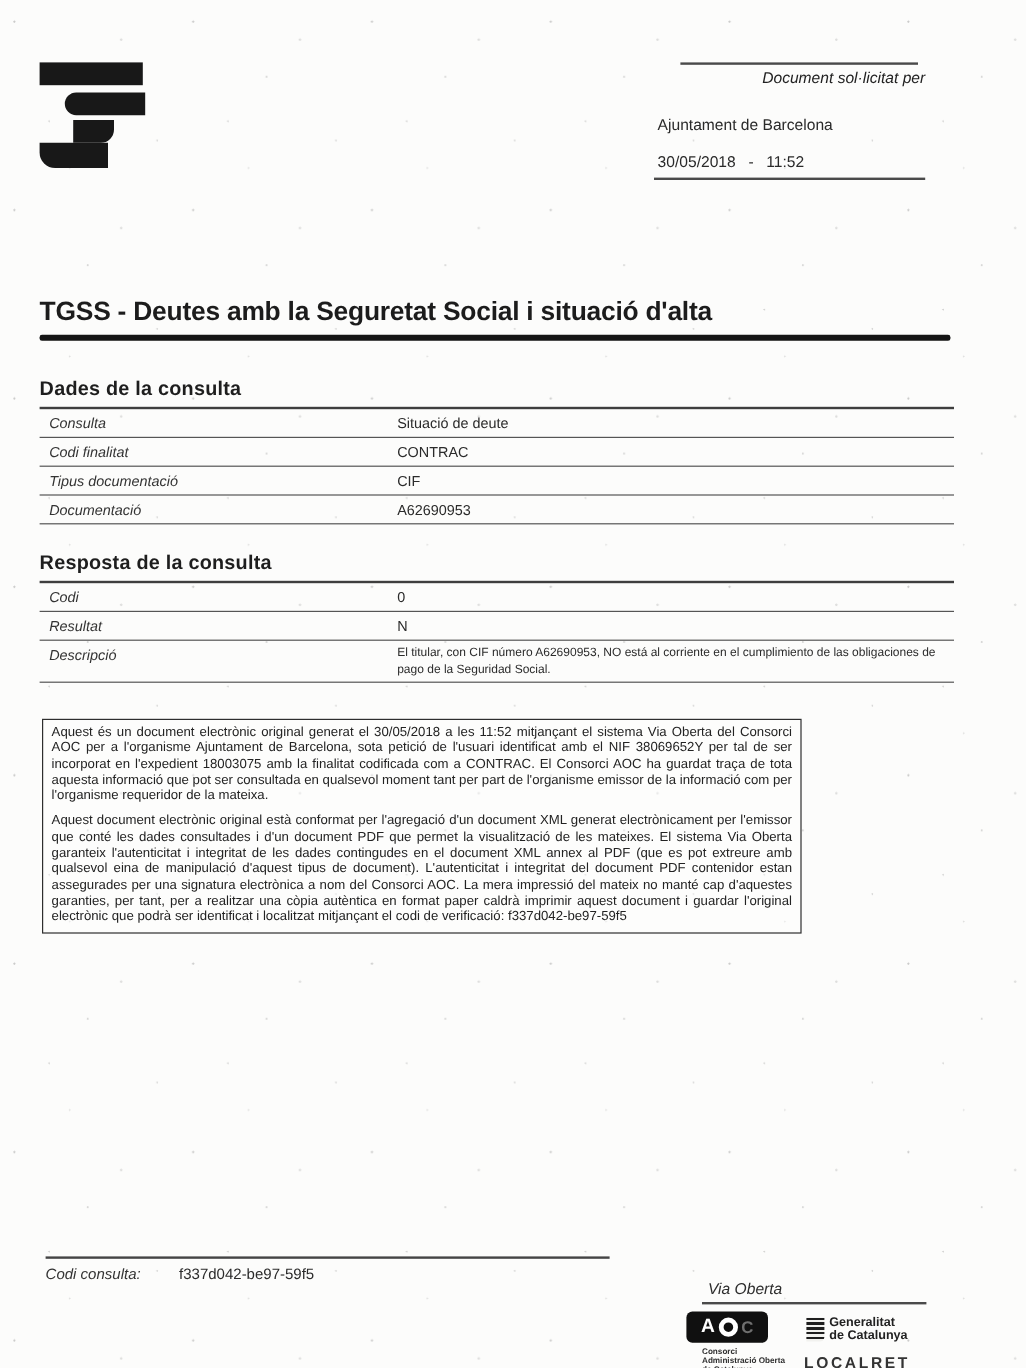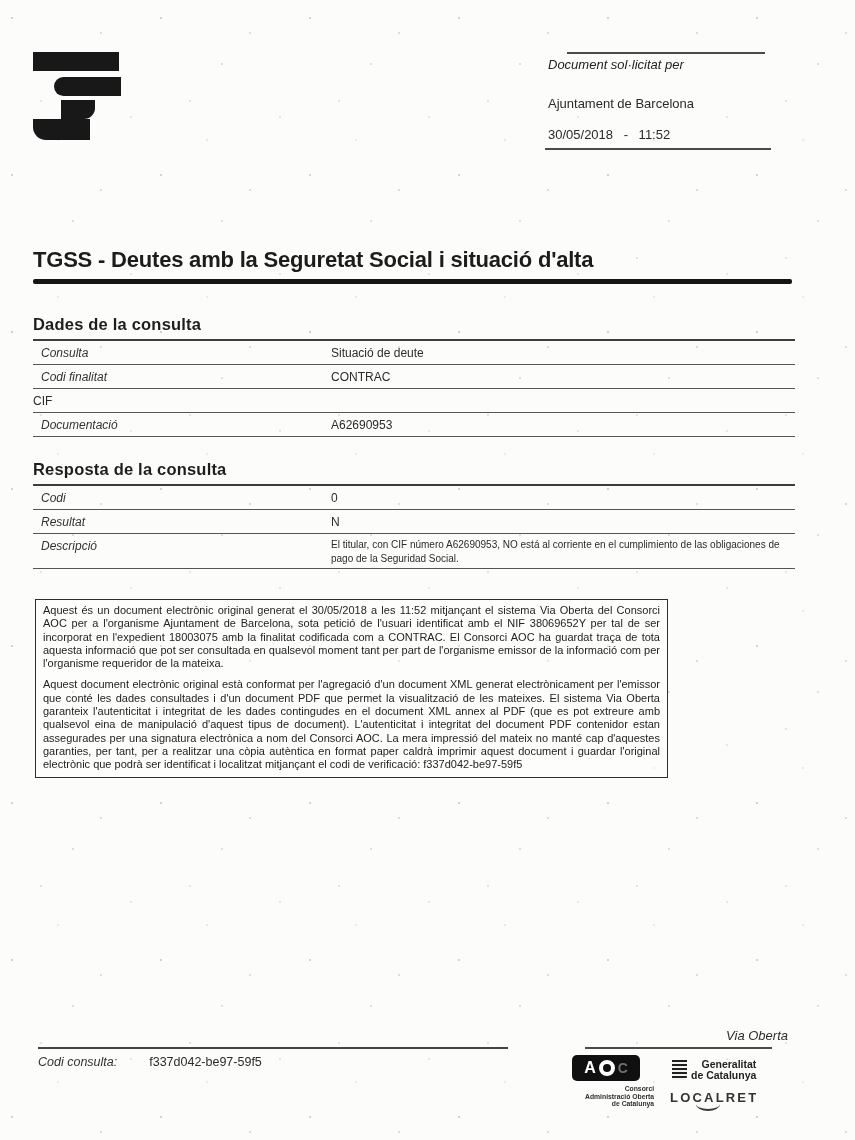--- a/index.html
+++ b/index.html
@@ -23,21 +23,21 @@
   .logo { position:absolute; left:33px; top:52px; width:90px; height:90px; }
   .logo .b { position:absolute; background:#181818; }
   .logo .b1 { left:0;  top:0;  width:86px; height:19px; }
   .logo .b2 { left:21px; top:25px; width:67px; height:19px; border-radius:11px 0 0 11px; }
   .logo .b3 { left:28px; top:48px; width:34px; height:19px; border-radius:0 0 11px 0; }
   .logo .b4 { left:0;  top:67px; width:57px; height:21px; border-radius:0 0 0 13px; }
 
   
   .req { position:absolute; left:545px; top:52px; width:226px; font-size:13px; color:#2a2a2a; }
   .req .rule-top { margin-left:22px; width:198px; height:2px; background:#4a4a4a; }
-  .req .req-label { font-style:italic; margin:3px 0 0 3px; color:#222; }
+  .req .req-label { font-style:italic; margin:3px 0 0 3px; color:#222;text-align:right; }
   .req .req-name { margin:24px 0 16px 3px; }
   .req .req-date { margin:4px 0 6px 3px; word-spacing:7px; }
   .req .rule-bot { width:226px; height:2px; background:#4a4a4a; }
 
   
   .titleblock { position:absolute; left:33px; top:247px; width:762px; }
   .titleblock h1 { font-size:22px; font-weight:700; color:#1c1c1c; letter-spacing:-.2px; }
   .titleblock .thickrule { margin-top:6px; width:759px; height:5px; background:#151515; border-radius:2px; }
 
   
@@ -58,21 +58,21 @@
   .notice p + p { margin-top:8px; }
 
   
   .foot-left { position:absolute; left:38px; top:1047px; width:470px; }
   .foot-left .rule { width:470px; height:2px; background:#444; }
   .foot-left .row { display:flex; margin-top:6px; font-size:12.5px; }
   .foot-left .lbl { font-style:italic; color:#333; }
   .foot-left .val { margin-left:32px; color:#2b2b2b; }
 
   
-  .foot-right { position:absolute; left:558px; top:1028px; width:230px;text-align:right; }
+  .foot-right { position:absolute; left:558px; top:1066px; width:230px; }
   .via { font-style:italic; font-size:13px; color:#2d2d2d; margin-left:32px; }
   .via-rule { margin-left:27px; margin-top:4px; width:187px; height:1.6px; background:#4a4a4a; }
 
   .aoc { position:absolute; left:14px; top:27px; }
   .aoc-box { width:68px; height:26px; background:#101010; border-radius:5px;
              display:flex; align-items:center; justify-content:center; gap:3px; }
   .aoc-box .a { color:#fff; font-weight:700; font-size:16px; line-height:1; }
   .aoc-box .o { width:16px; height:16px; border:4px solid #fff; border-radius:50%; }
   .aoc-box .c { color:#6f6f6f; font-weight:700; font-size:14px; line-height:1; }
   .aoc-cap { margin:4px 0 0 13px; font-size:6.8px; font-weight:700; line-height:7.6px; color:#2f2f2f; }
@@ -118,20 +118,21 @@
     <div class="headrule"></div>
     <div class="trow">
       <div class="tlabel">Consulta</div>
       <div class="tvalue">Situació de deute</div>
     </div>
     <div class="trow">
       <div class="tlabel">Codi finalitat</div>
       <div class="tvalue">CONTRAC</div>
     </div>
     <div class="trow">
+      <div class="tlabel">Tipus documentació</div>
       <div class="tvalue">CIF</div>
     </div>
     <div class="trow">
       <div class="tlabel">Documentació</div>
       <div class="tvalue">A62690953</div>
     </div>
   </div>
 
   <div class="section sec-resposta">
     <h2>Resposta de la consulta</h2>

